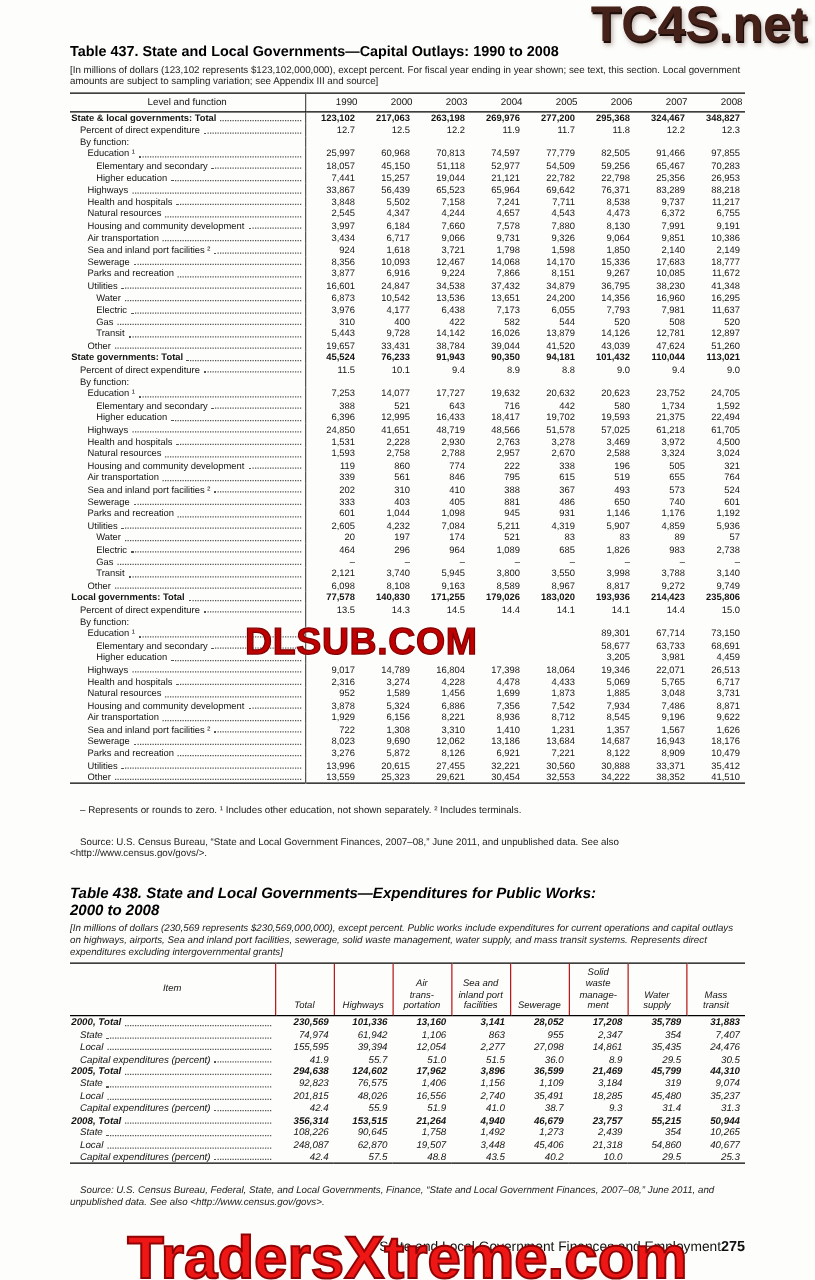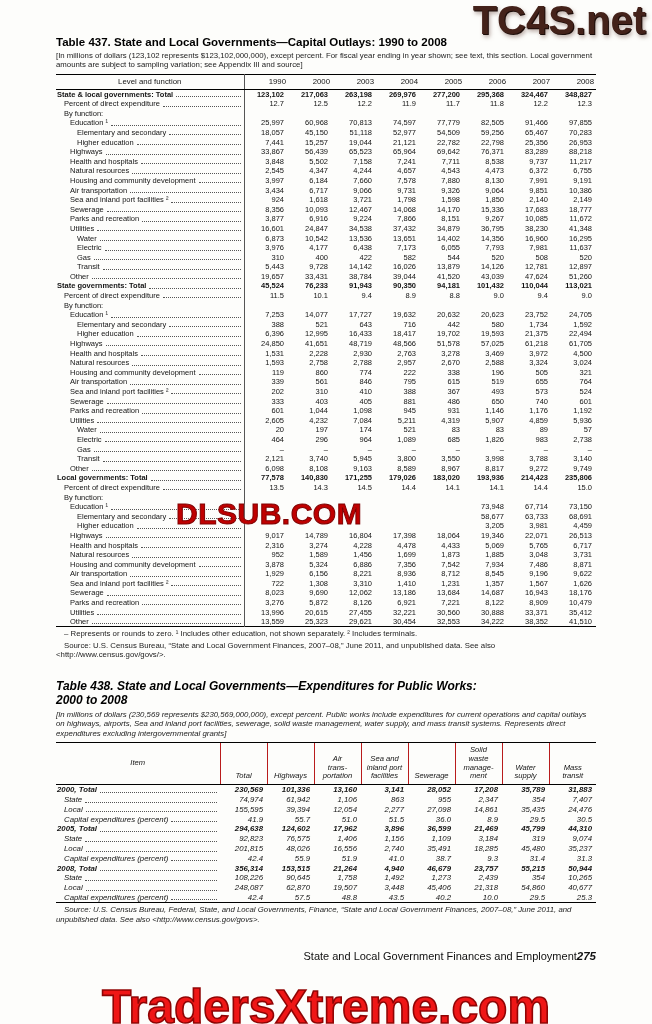--- a/index.html
+++ b/index.html
@@ -16,38 +16,38 @@
   .stub-h{border-right:1px solid #555;}
   th.yr{text-align:right;padding-right:4px;}
   .t437 td{height:9.6px;line-height:9.4px;vertical-align:bottom;}
   .t437 td.stub{border-right:1px solid #555;overflow:hidden;}
   .cellflex{display:flex;align-items:flex-end;}
   .lbl{white-space:nowrap;}
   .lead{flex:1;min-width:3px;border-bottom:1px dotted #555;margin:0 3px 2px 3px;}
   .i0{padding-left:1px}.i1{padding-left:8px}.i2{padding-left:14px}.i3{padding-left:21px}
   td.num{text-align:right;padding-right:4px;}
   .b{font-weight:bold;}
-  .fn{font-size:7.8px;line-height:9.2px;text-indent:8px;color:#222;margin-top:2px;}
+  .fn{font-size:7.8px;line-height:9.2px;text-indent:8px;color:#222;margin-top:16px;}
 
   .sec438{margin-top:20px;font-style:italic;}
   .t2{font-size:12px;line-height:14px;}
   .t438{font-size:7.8px;border-bottom:1.4px solid #000;}
   .t438 thead th{border-top:1.4px solid #000;border-bottom:1.1px solid #000;font-weight:normal;font-size:7.6px;line-height:8.8px;padding:3px 1px;}
   .t438 thead th.colh{white-space:pre-line;vertical-align:bottom;text-align:center;border-left:1px solid #b91c1c;}
   .item-h{vertical-align:middle;text-align:center;}
   .t438 td{height:9.8px;line-height:9.6px;vertical-align:bottom;}
   .t438 td.stub{overflow:hidden;}
 
   .footer-line{margin-top:26px;display:flex;justify-content:flex-end;align-items:baseline;font-size:11px;color:#111;}
-  .pgnum{font-weight:bold;font-size:11.5px;font-style:italic;}
+  .pgnum{font-weight:bold;font-size:11.5px;}
   .credit{margin-top:5px;font-size:7.8px;color:#333;}
 
   .wm{position:absolute;font-weight:900;pointer-events:none;}
   .wm-top{top:-2px;right:6px;font-size:40px;color:#44221a;text-shadow:1px 1px 0 #1c0d0a,2px 3px 4px rgba(120,90,80,.55);}
-  .wm-mid{top:497px;left:176px;font-size:30px;color:#c00000;-webkit-text-stroke:1px #7e0000;text-shadow:0 0 2px rgba(255,255,255,.9);letter-spacing:.5px;}
+  .wm-mid{top:497px;left:196px;font-size:30px;color:#c00000;-webkit-text-stroke:1px #7e0000;text-shadow:0 0 2px rgba(255,255,255,.9);letter-spacing:.5px;}
   .wm-bottom{bottom:-10px;left:0;right:0;text-align:center;font-size:48px;color:#ef1616;-webkit-text-stroke:1.6px #8f0404;}
 </style>
 </head>
 <body>
 
 <div class="page">
 
   <section>
     <h1 class="tbl-title">Table 437. State and Local Governments—Capital Outlays: 1990 to 2008</h1>
     <p class="tbl-note">[In millions of dollars (123,102 represents $123,102,000,000), except percent. For fiscal year ending in year shown; see text, this section. Local government amounts are subject to sampling variation; see Appendix III and source]</p>
@@ -314,21 +314,21 @@
             <td class="stub">
               <div class="cellflex i3">
                 <span class="lbl">Water</span>
                 <span class="lead"></span>
               </div>
             </td>
             <td class="num">6,873</td>
             <td class="num">10,542</td>
             <td class="num">13,536</td>
             <td class="num">13,651</td>
-            <td class="num">14,402</td>
+            <td class="num">24,200</td>
             <td class="num">14,356</td>
             <td class="num">16,960</td>
             <td class="num">16,295</td>
           </tr>
           <tr>
             <td class="stub">
               <div class="cellflex i3">
                 <span class="lbl">Electric</span>
                 <span class="lead"></span>
               </div>
@@ -761,21 +761,21 @@
               <div class="cellflex i2">
                 <span class="lbl">Education ¹</span>
                 <span class="lead"></span>
               </div>
             </td>
             <td class="num"></td>
             <td class="num"></td>
             <td class="num"></td>
             <td class="num"></td>
             <td class="num"></td>
-            <td class="num">73,948</td>
+            <td class="num">89,301</td>
             <td class="num">67,714</td>
             <td class="num">73,150</td>
           </tr>
           <tr>
             <td class="stub">
               <div class="cellflex i3">
                 <span class="lbl">Elementary and secondary</span>
                 <span class="lead"></span>
               </div>
             </td>

